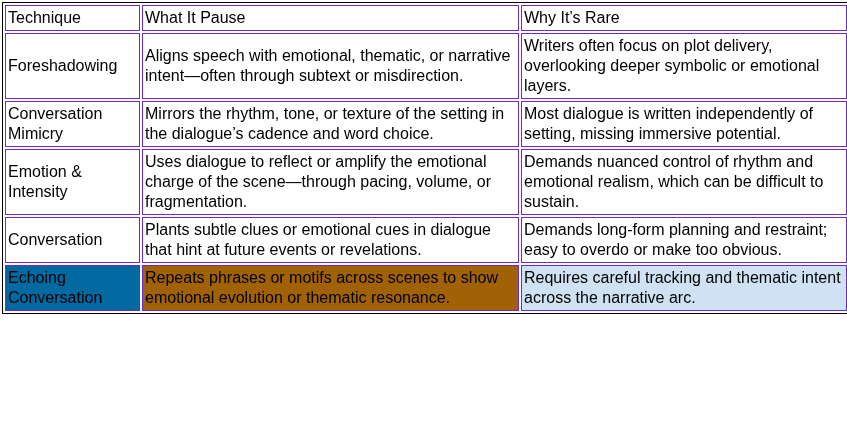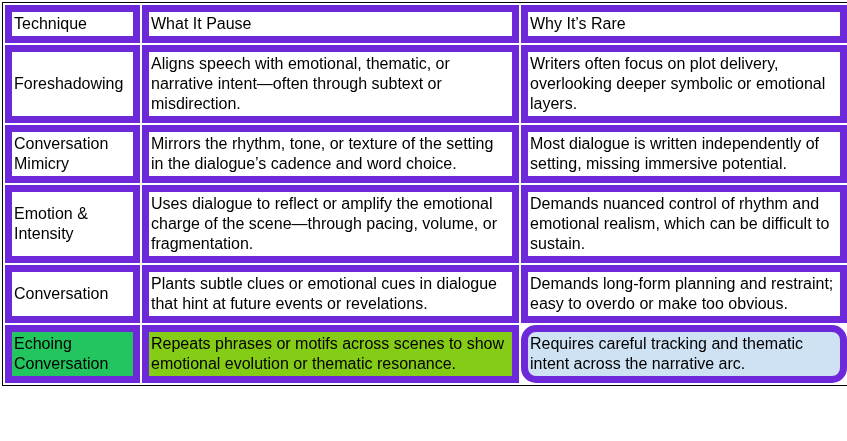--- a/index.html
+++ b/index.html
@@ -14,21 +14,21 @@
   }
   table.tech-table {
     border-collapse: separate;
     border-spacing: 2px;
     border: 1px solid #000000;
     table-layout: fixed;
     width: 848px;
     line-height: 20px;
   }
   table.tech-table td {
-    border: 7px solid #6d28d9;
+    border: 1px solid #6d28d9;
     padding: 2px;
     vertical-align: middle;
     overflow-wrap: break-word;
   }
   col.c1 { width: 135px; }
   col.c2 { width: 377px; }
   col.c3 { width: 326px; }
 </style>
 </head>
 <body>
@@ -60,19 +60,19 @@
         <td>Emotion &amp; Intensity</td>
         <td>Uses dialogue to reflect or amplify the emotional charge of the scene—through pacing, volume, or fragmentation.</td>
         <td>Demands nuanced control of rhythm and emotional realism, which can be difficult to sustain.</td>
       </tr>
       <tr>
         <td>Conversation</td>
         <td>Plants subtle clues or emotional cues in dialogue that hint at future events or revelations.</td>
         <td>Demands long-form planning and restraint; easy to overdo or make too obvious.</td>
       </tr>
       <tr>
-        <td style="background: #22c55e;">Echoing Conversation</td>
-        <td style="background: #84cc16;">Repeats phrases or motifs across scenes to show emotional evolution or thematic resonance.</td>
-        <td style="background: rgb(207, 226, 243); border-radius: 15px;">Requires careful tracking and thematic intent across the narrative arc.</td>
+        <td style="background: #0369a1;">Echoing Conversation</td>
+        <td style="background: #a16207;">Repeats phrases or motifs across scenes to show emotional evolution or thematic resonance.</td>
+        <td style="background: rgb(207, 226, 243);">Requires careful tracking and thematic intent across the narrative arc.</td>
       </tr>
     </tbody>
   </table>
 </div>
 
 </body></html>

